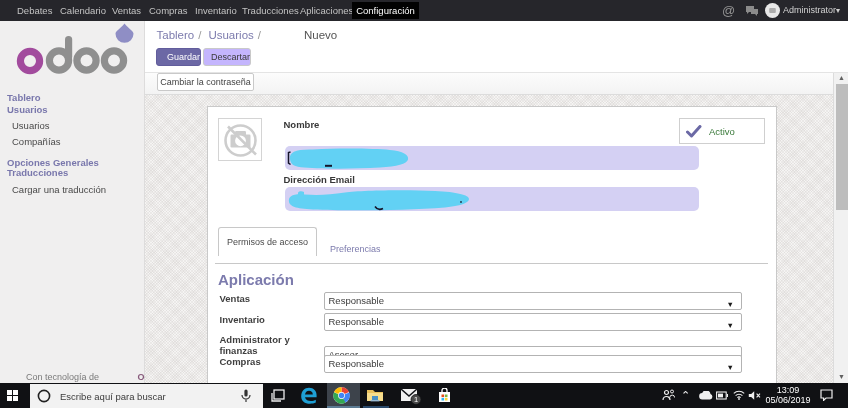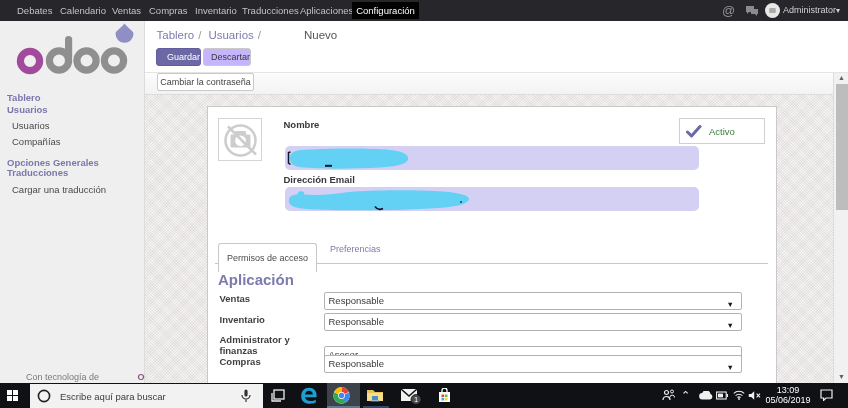--- a/index.html
+++ b/index.html
@@ -40,21 +40,21 @@
   #sheet { position:absolute; left:62px; top:11px; width:570px; height:290px; background:#fff; border:1px solid #c9c9c9; }
 
   #avatar { position:absolute; left:10px; top:10.5px; width:44px; height:43px; background:#fff; border:1px solid #d4d4d4; }
   .lbl { position:absolute; font-size:9.5px; font-weight:bold; color:#383838; white-space:nowrap; }
   #activo { position:absolute; left:471px; top:11px; width:86px; height:26px; background:#fff; border:1px solid #cfcfcf; }
   #activo span { position:absolute; left:29px; top:7px; font-size:9.5px; color:#3b7a3b; }
   .linput { position:absolute; left:77px; width:414px; height:24px; background:#d4d0f3; border-radius:5px; }
 
   
   #tabline { position:absolute; left:7px; top:156px; width:553px; border-top:1px solid #c8c8c8; }
-  #tab1 { position:absolute; left:10px; top:136px; width:99px; height:29px; background:#fff; border:1px solid #c8c8c8; border-bottom:none; border-radius:3px 3px 0 0; font-size:9px; color:#4a4a4a; text-align:center; line-height:28px; z-index:3; white-space:nowrap; }
+  #tab1 { position:absolute; left:10px; top:120px; width:99px; height:29px; background:#fff; border:1px solid #c8c8c8; border-bottom:none; border-radius:3px 3px 0 0; font-size:9px; color:#4a4a4a; text-align:center; line-height:28px; z-index:3; white-space:nowrap; }
   #tab2 { position:absolute; left:122px; top:137px; font-size:9px; color:#7c7bad; }
 
   #apptitle { position:absolute; left:10px; top:163.5px; font-size:15px; font-weight:bold; color:#7c7bad; }
   .flabel { position:absolute; left:11.5px; font-size:9.5px; font-weight:bold; color:#3f3f3f; width:85px; line-height:10.5px; }
   .fselect { position:absolute; left:116px; width:417.5px; height:18px; background:#fff; border:1px solid #b3b3b3; border-radius:2px; font-size:9.5px; color:#3a3a3a; line-height:16.5px; padding-left:3.5px; }
   .fselect .arr { position:absolute; right:6.5px; top:4.5px; font-size:7.5px; color:#1a1a1a; }
 
   
   #vscroll { left:833px; top:73px; width:15px; height:310px; background:#f1f1f1; border-left:1px solid #dcdcdc; }
   #vthumb { position:absolute; left:2px; top:11px; width:12px; height:126px; background:#bdbdbd; }

